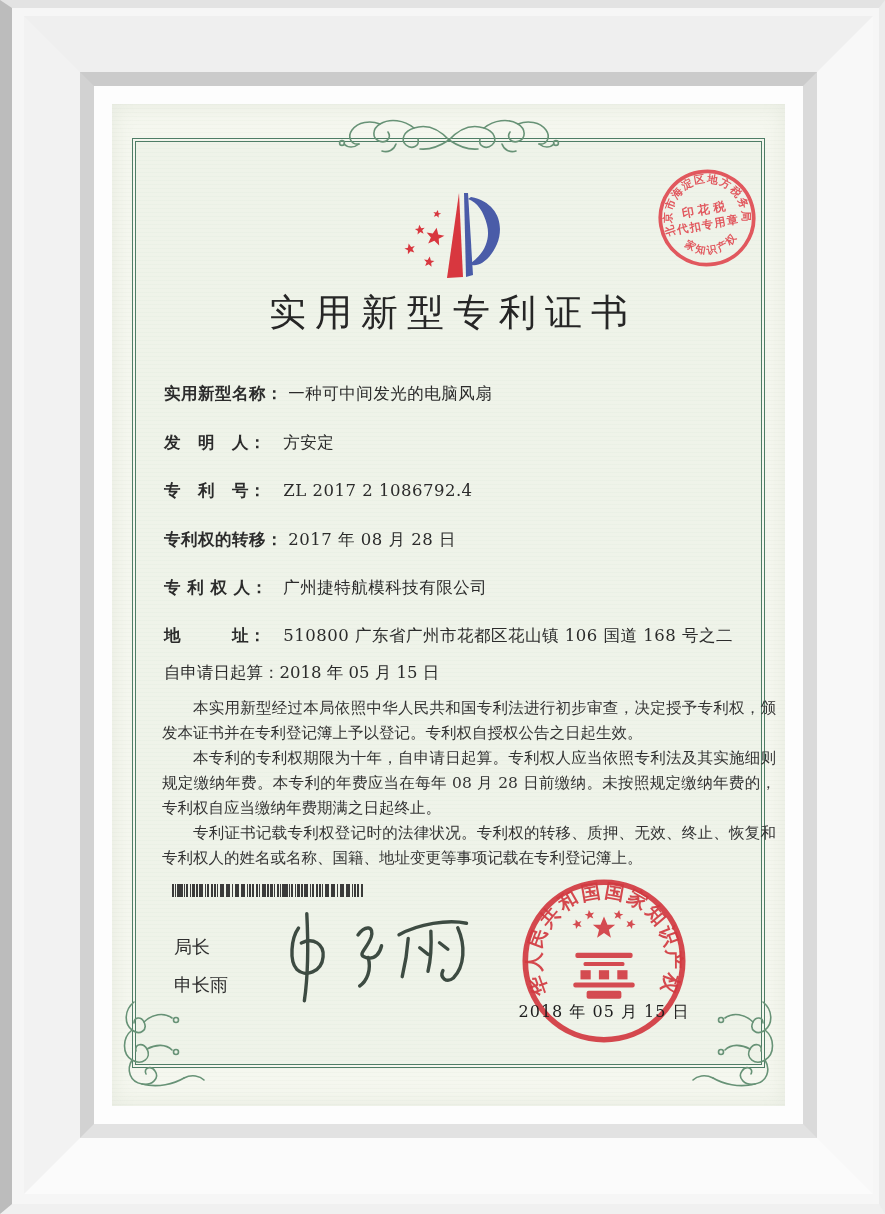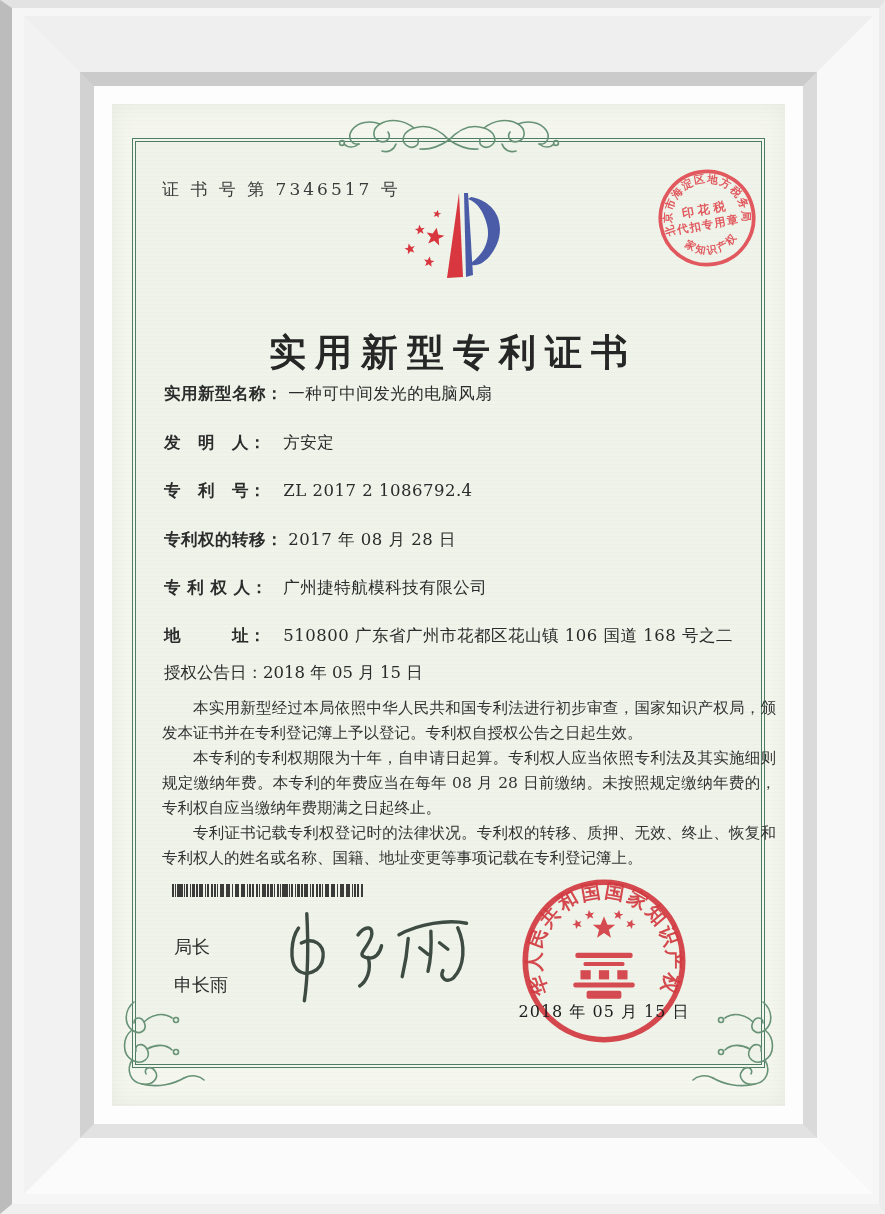--- a/index.html
+++ b/index.html
@@ -28,21 +28,21 @@
     background:rgba(186,214,182,.10);}
   .ornament{position:absolute;pointer-events:none;}
   .orn-top{left:50%;top:10px;transform:translateX(-50%);}
   .orn-bl{left:4px;bottom:14px;}
   .orn-br{right:4px;bottom:14px;transform:scaleX(-1);}
 
   
   .cert-no{position:absolute;left:50px;top:74px;font-size:17px;letter-spacing:3px;color:#3a3a3a;}
   .logo{position:absolute;left:50%;top:84px;transform:translateX(-50%);}
   .title{position:absolute;left:0;right:0;top:184px;text-align:center;
-    font-size:37px;font-weight:700;letter-spacing:9px;text-indent:9px;color:#262626;margin-top:40px;}
+    font-size:37px;font-weight:400;letter-spacing:9px;text-indent:9px;color:#262626;}
 
   .fields{position:absolute;left:52px;top:282px;right:40px;font-size:16.5px;line-height:1;}
   .frow{position:absolute;left:0;white-space:nowrap;}
   .flabel{display:inline-block;min-width:114px;letter-spacing:.5px;font-weight:bold;}
   .fvalue{letter-spacing:.5px;}
   .frow0{top:0;}  .frow1{top:49px;} .frow2{top:97px;}
   .frow3{top:146px;} .frow4{top:194px;} .frow5{top:242px;}
 
   .grant-row{position:absolute;left:52px;top:558px;width:620px;font-size:16.5px;white-space:nowrap;}
   .grant-right{position:absolute;left:400px;top:0;}
@@ -122,21 +122,20 @@
         <path d="M16,68 C10,78 14,90 26,92 C36,94 44,86 39,79 C35,73 27,76 30,82"></path>
         <path d="M26,92 C42,96 58,92 68,86"></path>
         <path d="M68,86 C76,82 84,84 88,88"></path>
         <path d="M28,30 C36,22 48,20 56,26"></path>
         <path d="M31,57 C40,52 50,52 56,58"></path>
         <circle cx="60" cy="28" r="2.5"></circle>
         <circle cx="60" cy="60" r="2.5"></circle>
       </g>
     </svg>
 
-    <div class="cert-no">证 书 号 第 7346517 号</div>
 
     <svg class="logo" width="120" height="100" viewBox="0 0 120 100">
       <defs>
         <path id="star" d="M0,-10 L2.94,-3.09 L9.51,-3.09 L4.19,1.18 L5.88,8.09 L0,4 L-5.88,8.09 L-4.19,1.18 L-9.51,-3.09 L-2.94,-3.09 Z"></path>
       </defs>
       <g fill="#d8373f">
         <use href="#star" transform="translate(48,26) scale(0.42) rotate(12)"></use>
         <use href="#star" transform="translate(31,42) scale(0.52) rotate(-8)"></use>
         <use href="#star" transform="translate(46,49) scale(0.95) rotate(10)"></use>
         <use href="#star" transform="translate(21,61) scale(0.56) rotate(-14)"></use>
@@ -190,25 +189,25 @@
         <span class="flabel">专 利 权 人：</span>
         <span class="fvalue">广州捷特航模科技有限公司</span>
       </div>
       <div class="frow frow5">
         <span class="flabel">地　　　址：</span>
         <span class="fvalue">510800 广东省广州市花都区花山镇 106 国道 168 号之二</span>
       </div>
     </div>
 
     <div class="grant-row">
-      <span>授权公告日：</span><span>2018 年 05 月 15 日</span>
+      <span>自申请日起算：</span><span>2018 年 05 月 15 日</span>
     </div>
 
     <div class="body-text">
-      <p>本实用新型经过本局依照中华人民共和国专利法进行初步审查，国家知识产权局，颁发本证书并在专利登记簿上予以登记。专利权自授权公告之日起生效。</p>
+      <p>本实用新型经过本局依照中华人民共和国专利法进行初步审查，决定授予专利权，颁发本证书并在专利登记簿上予以登记。专利权自授权公告之日起生效。</p>
       <p>本专利的专利权期限为十年，自申请日起算。专利权人应当依照专利法及其实施细则规定缴纳年费。本专利的年费应当在每年 08 月 28 日前缴纳。未按照规定缴纳年费的，专利权自应当缴纳年费期满之日起终止。</p>
       <p>专利证书记载专利权登记时的法律状况。专利权的转移、质押、无效、终止、恢复和专利权人的姓名或名称、国籍、地址变更等事项记载在专利登记簿上。</p>
     </div>
 
     <div class="barcode"></div>
 
     <div class="sig-block">
       <div>局长</div>
       <div>申长雨</div>
     </div>

